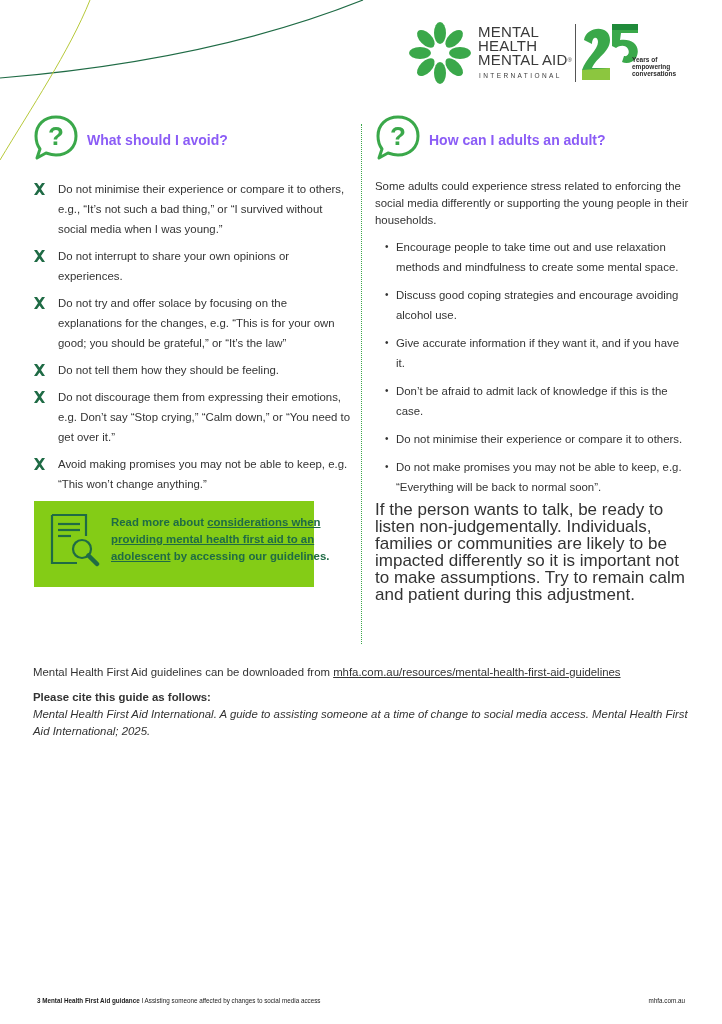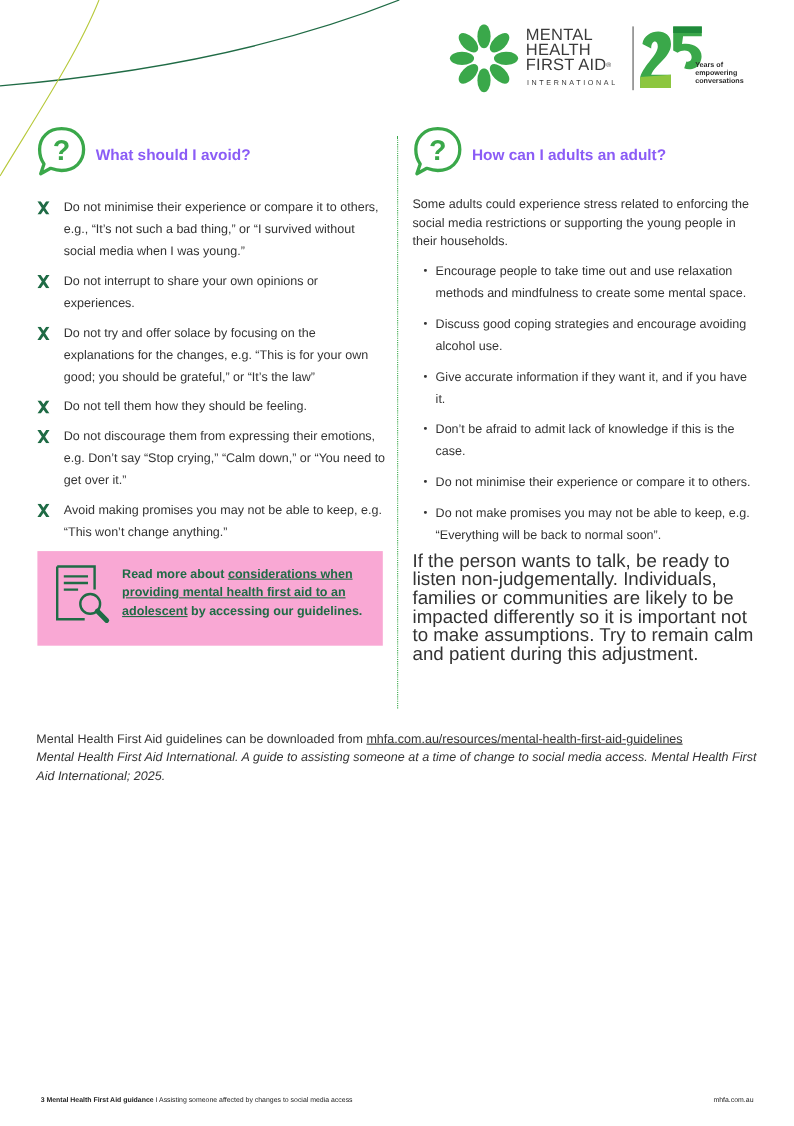--- a/index.html
+++ b/index.html
@@ -27,21 +27,21 @@
 
   .sec-head { display: flex; align-items: center; height: 48px; margin-bottom: 17px; }
   .sec-head svg { width: 46px; height: 48px; flex-shrink: 0; }
   .sec-title { font-size: 14px; font-weight: 700; color: #8b5cf6; margin-left: 8px; margin-top: 3px; }
 
   .x-list { list-style: none; }
   .x-list li { display: flex; font-size: 11.4px; line-height: 20px; margin-bottom: 7px; color: #333; }
   .x-list li .xicon { width: 25px; flex-shrink: 0; padding-top: 4px; }
   .x-list li .xicon svg { width: 13px; height: 12px; display: block; }
 
-  .tip-box { margin-top: 6px; margin-left: 1px; width: 314px; height: 86px; background: #f9a8d4; position: relative; }
+  .tip-box { margin-top: 6px; margin-left: 1px; width: 280px; height: 86px; background: #84cc16; position: relative; }
   .tip-icon { position: absolute; left: 15px; top: 11px; width: 54px; height: 55px; }
   .tip-text { position: absolute; left: 77px; top: 13px; width: 232px; font-size: 11.4px; line-height: 17px; font-weight: 700; color: #1f6b45; }
   .tip-text a { color: #1f6b45; text-decoration: underline; }
 
   .intro { font-size: 11.4px; line-height: 17px; color: #333; margin-bottom: 8px; margin-top: -1px; }
   .dot-list { list-style: none; padding-left: 10px; }
   .dot-list li { display: flex; font-size: 11.4px; line-height: 20px; margin-bottom: 8px; color: #333; }
   .dot-list li .bullet { width: 11px; flex-shrink: 0; font-size: 10px; }
   .outro { font-size: 17px; line-height: 17px; color: #333; margin-top: -4px; }
 
@@ -72,21 +72,21 @@
       <ellipse cx="0" cy="-20" rx="6" ry="11" transform="rotate(180)"></ellipse>
       <ellipse cx="0" cy="-20" rx="6" ry="11" transform="rotate(225)"></ellipse>
       <ellipse cx="0" cy="-20" rx="6" ry="11" transform="rotate(270)"></ellipse>
       <ellipse cx="0" cy="-20" rx="6" ry="11" transform="rotate(315)"></ellipse>
     </g>
     <path d="M28 22 h8 v5 h5 v8 h-5 v5 h-8 v-5 h-5 v-8 h5 z" fill="#fff"></path>
   </svg>
   <div class="logo-text">
     <span class="line">MENTAL</span>
     <span class="line">HEALTH</span>
-    <span class="line"><span>FIRST AID</span><span class="reg">®</span></span>
+    <span class="line"><span>MENTAL AID</span><span class="reg">®</span></span>
   </div>
   <div class="logo-intl">INTERNATIONAL</div>
   <div class="logo-divider"></div>
   <svg class="logo-25" viewBox="0 0 60 62">
     <path d="M4 18 C 6 4, 30 2, 30 18 C 30 30, 16 36, 12 46 L 30 46 L 30 58 L 2 58 L 2 48 C 6 36, 18 28, 18 20 C 18 14, 12 14, 12 22 Z" fill="#3aa84a"></path>
     <path d="M2 48 L 30 46 L 30 58 L 2 58 Z" fill="#8cc63f"></path>
     <path d="M32 2 L 58 2 L 58 11 L 41 11 L 40 18 C 52 16, 62 24, 56 36 C 53 41, 46 42, 42 40 L 44 34 C 48 35, 50 31, 48 27 C 46 23, 40 23, 36 26 L 32 24 Z" fill="#3aa84a"></path>
     <path d="M32 2 L 58 2 L 58 8 L 32 8 Z" fill="#1f8a3a"></path>
   </svg>
   <div class="logo-25-text">
@@ -172,21 +172,21 @@
 <div class="col-divider"></div>
 
 <div class="col-right">
   <div class="sec-head">
     <svg viewBox="0 0 46 48">
       <path d="M23 3 C 35 3, 43 11, 43 22 C 43 33, 35 41, 23 41 C 19 41, 16 40, 13 39 L 4 44 L 7 35 C 4 31, 3 27, 3 22 C 3 11, 11 3, 23 3 Z" fill="none" stroke="#3aa84a" stroke-width="3" stroke-linejoin="round"></path>
       <text x="23" y="31" text-anchor="middle" font-family="Liberation Sans, sans-serif" font-weight="700" font-size="26" fill="#3aa84a">?</text>
     </svg>
     <div class="sec-title">How can I adults an adult?</div>
   </div>
-  <p class="intro">Some adults could experience stress related to enforcing the social media restrictions or supporting the young people in their households.</p>
+  <p class="intro">Some adults could experience stress related to enforcing the social media differently or supporting the young people in their households.</p>
   <ul class="dot-list">
     <li>
         <span class="bullet">•</span>
         <span>Encourage people to take time out and use relaxation methods and mindfulness to create some mental space.</span>
       </li>
     <li>
         <span class="bullet">•</span>
         <span>Discuss good coping strategies and encourage avoiding alcohol use.</span>
       </li>
     <li>
@@ -204,19 +204,20 @@
     <li>
         <span class="bullet">•</span>
         <span>Do not make promises you may not be able to keep, e.g. “Everything will be back to normal soon”.</span>
       </li>
   </ul>
   <p class="outro">If the person wants to talk, be ready to listen non-judgementally. Individuals, families or communities are likely to be impacted differently so it is important not to make assumptions. Try to remain calm and patient during this adjustment.</p>
 </div>
 
 <div class="footer-block">
   <p class="dl-line"><span>Mental Health First Aid guidelines can be downloaded from </span><a href="#">mhfa.com.au/resources/mental-health-first-aid-guidelines</a></p>
+  <p class="cite-head">Please cite this guide as follows:</p>
   <p class="cite-body">Mental Health First Aid International. A guide to assisting someone at a time of change to social media access. Mental Health First Aid International; 2025.</p>
 </div>
 
 <div class="page-footer">
   <span><b><span>3</span> <span>Mental Health First Aid guidance</span></b><span> I </span><span>Assisting someone affected by changes to social media access</span></span>
   <span>mhfa.com.au</span>
 </div>
 
 </body></html>

